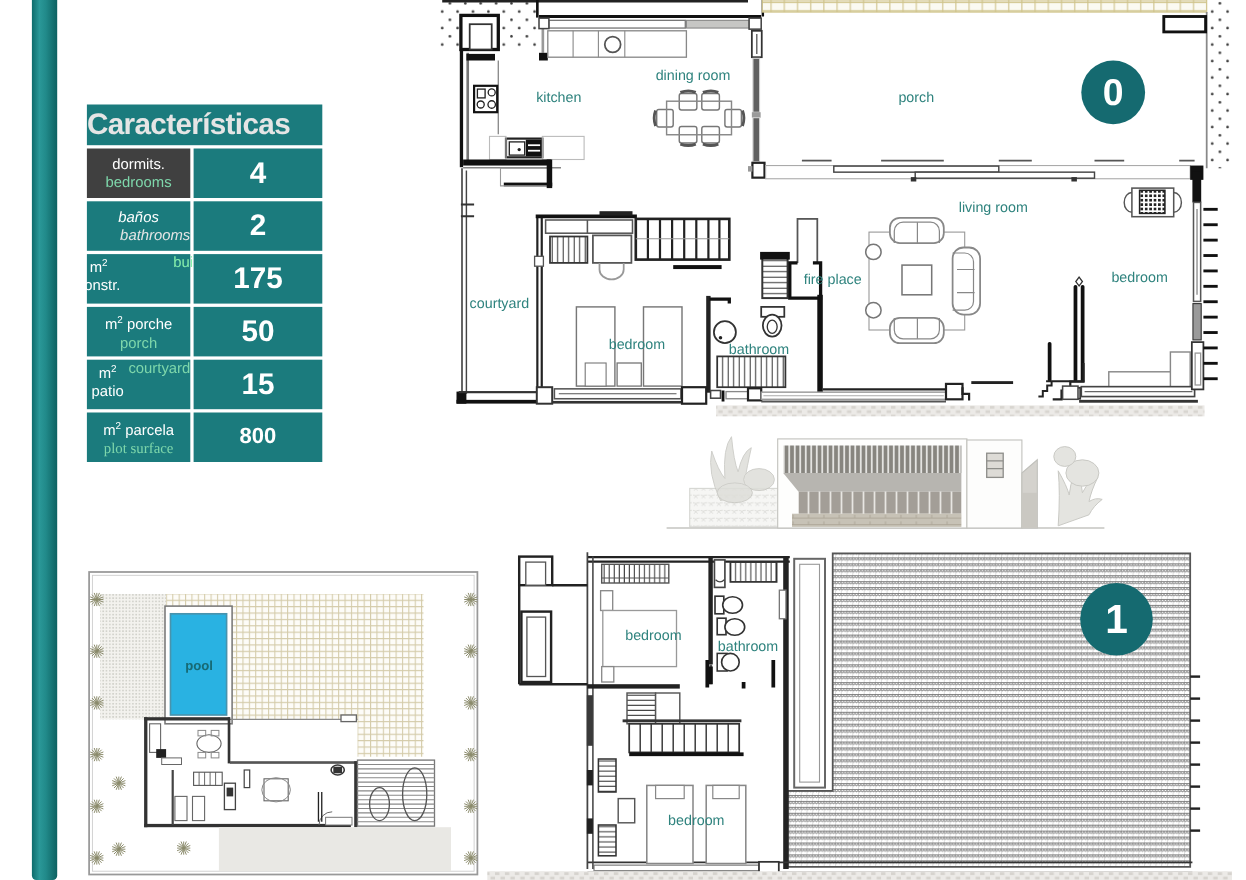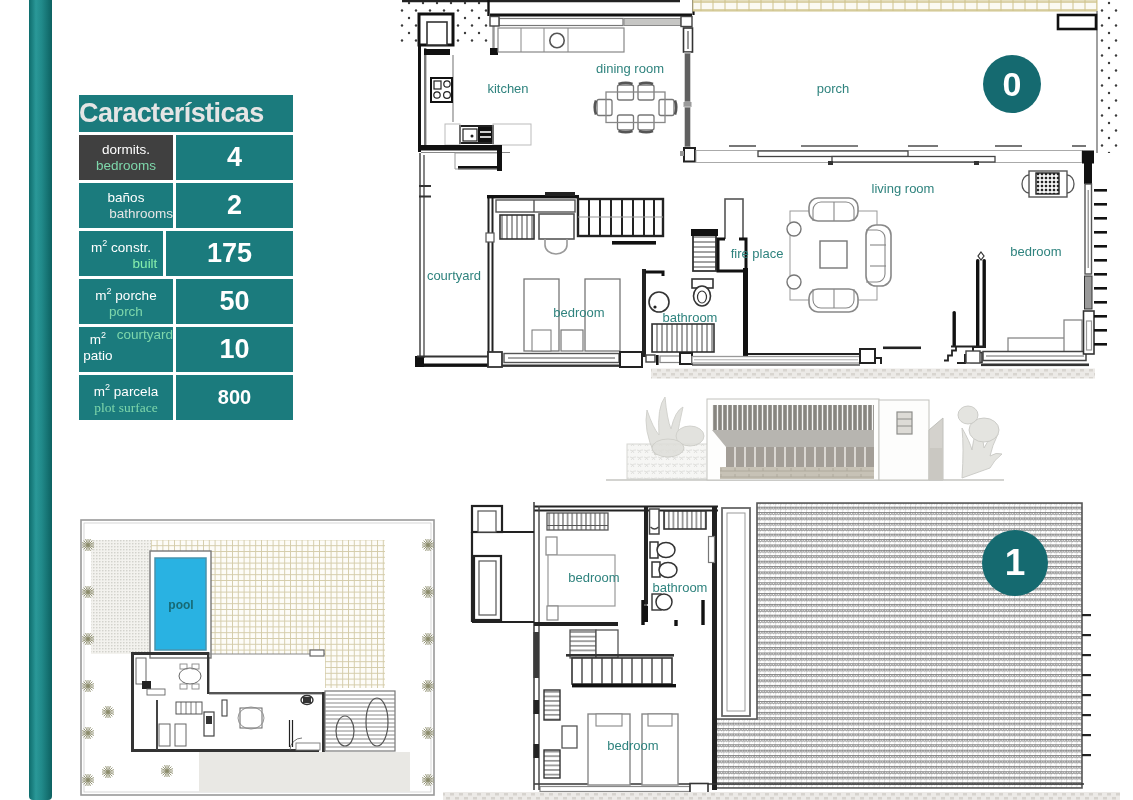--- a/index.html
+++ b/index.html
@@ -16,27 +16,27 @@
 
   <div style="background:#1b7b7d;color:#e5e5e5;font-weight:bold;font-size:27px;letter-spacing:-0.6px;text-align:left;height:37px;line-height:37px;">Características</div>
 
   <div style="margin-top:3px;height:45px;display:flex;">
     <div style="width:94px;background:#404040;text-align:center;font-size:13.5px;color:#fff;display:flex;flex-direction:column;justify-content:center;line-height:16px;">dormits.<span style="color:#7ed7ab;">bedrooms</span></div>
     <div style="width:3px;"></div>
     <div style="flex:1;background:#1b7b7d;color:#fff;font-size:27px;font-weight:bold;text-align:center;display:flex;align-items:center;justify-content:center;">4</div>
   </div>
 
   <div style="margin-top:3px;height:45px;display:flex;">
-    <div style="width:94px;background:#1b7b7d;text-align:center;font-size:13.5px;color:#fff;display:flex;flex-direction:column;justify-content:center;line-height:16px;">baños<span style="color:#e5e5e5;text-align:right;">bathrooms</span></div>
+    <div style="width:94px;background:#1b7b7d;text-align:center;font-size:13.5px;color:#fff;display:flex;flex-direction:column;justify-content:center;line-height:16px;font-style:italic;">baños<span style="color:#e5e5e5;text-align:right;">bathrooms</span></div>
     <div style="width:3px;"></div>
     <div style="flex:1;background:#1b7b7d;color:#fff;font-size:27px;font-weight:bold;text-align:center;display:flex;align-items:center;justify-content:center;">2</div>
   </div>
 
   <div style="margin-top:3px;height:45px;display:flex;">
-    <div style="width:84px;background:#1b7b7d;text-align:center;font-size:13.5px;color:#fff;display:flex;flex-direction:column;justify-content:center;line-height:16px;">
+    <div style="width:94px;background:#1b7b7d;text-align:center;font-size:13.5px;color:#fff;display:flex;flex-direction:row;justify-content:center;line-height:16px;">
         <span>m<sup style="font-size:9px;">2</sup> constr.</span>
         <span style="color:#86efac;padding-left:48px;">built</span>
       </div>
     <div style="width:3px;"></div>
     <div style="flex:1;background:#1b7b7d;color:#fff;font-size:27px;font-weight:bold;text-align:center;display:flex;align-items:center;justify-content:center;">175</div>
   </div>
 
   <div style="margin-top:3px;height:45px;display:flex;">
     <div style="width:94px;background:#1b7b7d;text-align:center;font-size:13.5px;color:#fff;display:flex;flex-direction:column;justify-content:center;line-height:16px;">
         <span>m<sup style="font-size:9px;">2</sup> porche</span>
@@ -45,21 +45,21 @@
     <div style="width:3px;"></div>
     <div style="flex:1;background:#1b7b7d;color:#fff;font-size:27px;font-weight:bold;text-align:center;display:flex;align-items:center;justify-content:center;">50</div>
   </div>
 
   <div style="margin-top:3px;height:45px;display:flex;">
     <div style="width:94px;background:#1b7b7d;text-align:center;font-size:13.5px;color:#fff;display:flex;justify-content:center;line-height:16px;">
         <span>m<sup style="font-size:9px;">2</sup> patio</span>
         <span style="color:#7ed7ab;">courtyard</span>
       </div>
     <div style="width:3px;"></div>
-    <div style="flex:1;background:#1b7b7d;color:#fff;font-size:27px;font-weight:bold;text-align:center;display:flex;align-items:center;justify-content:center;">10</div>
+    <div style="flex:1;background:#1b7b7d;color:#fff;font-size:27px;font-weight:bold;text-align:center;display:flex;align-items:center;justify-content:center;">15</div>
   </div>
 
   <div style="margin-top:3px;height:45px;display:flex;">
     <div style="width:94px;background:#1b7b7d;text-align:center;font-size:13.5px;color:#fff;display:flex;flex-direction:column;justify-content:center;line-height:16px;">
         <span>m<sup style="font-size:9px;">2</sup> parcela</span>
         <span style="color:#7ed7ab;font-family:Liberation Serif, serif;">plot surface</span>
       </div>
     <div style="width:3px;"></div>
     <div style="flex:1;background:#1b7b7d;color:#fff;font-size:20px;font-weight:bold;text-align:center;display:flex;align-items:center;justify-content:center;">800</div>
   </div>

